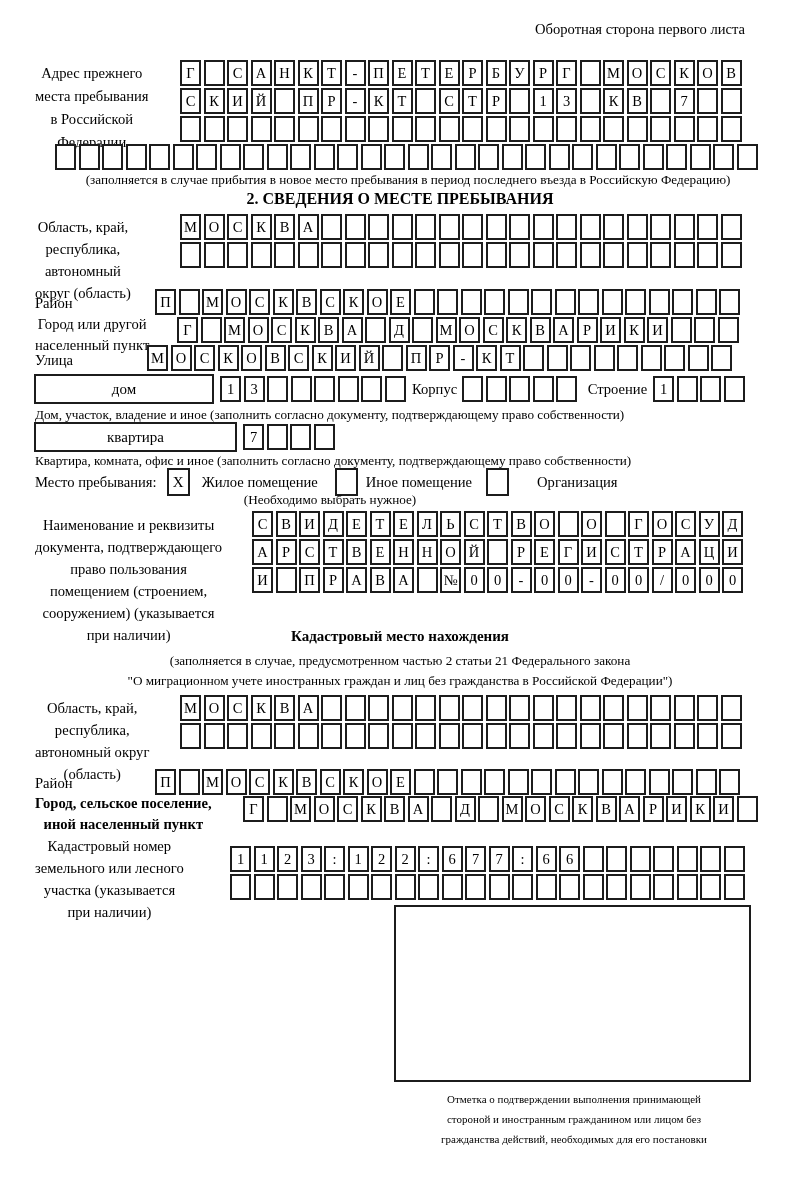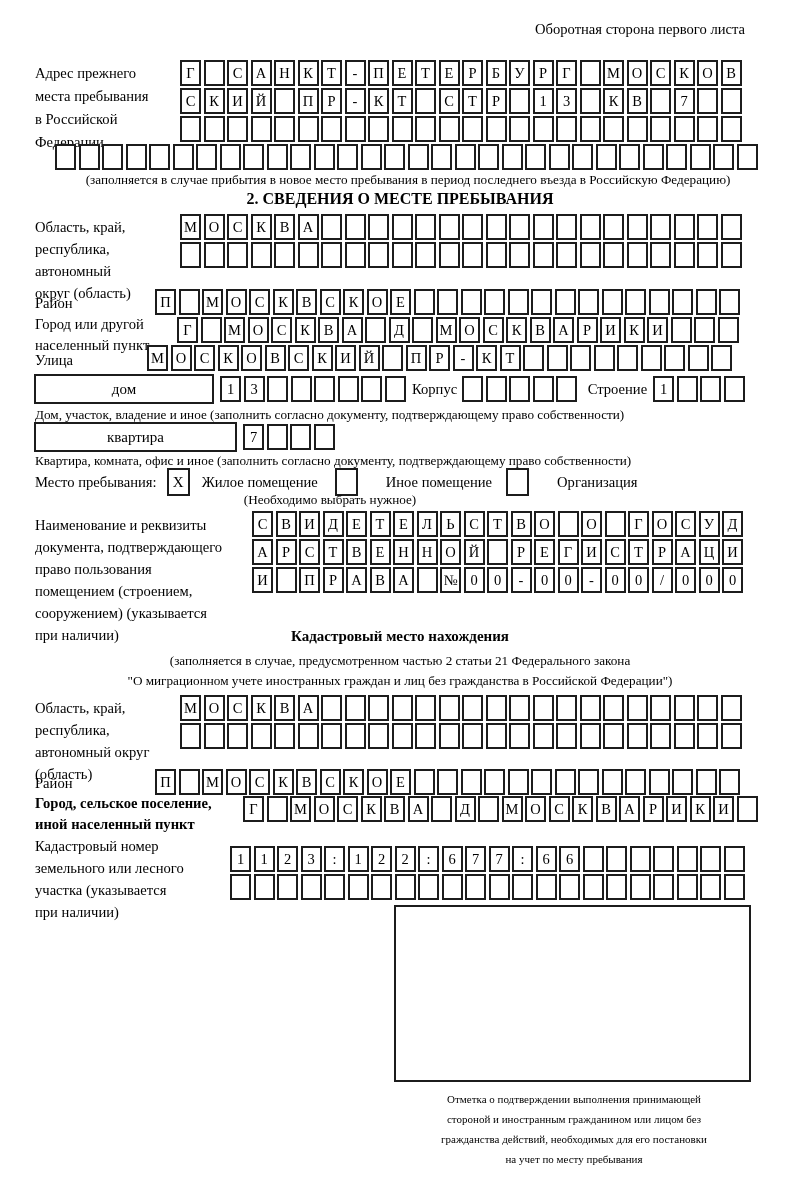--- a/index.html
+++ b/index.html
@@ -16,21 +16,21 @@
   .cell {
     box-sizing:border-box; flex:0 0 auto;
     width:21px; height:26px; margin-right:2.5px;
     border:2px solid #1c1c1c; background:#fff;
     display:flex; align-items:center; justify-content:center;
     font-size:14.5px; line-height:1;
   }
   .rowstack .cells { margin-bottom:2px; }
 
   
-  .lbl { font-size:14.6px; line-height:22px; white-space:nowrap; }
+  .lbl { font-size:14.6px; line-height:22px; white-space:nowrap;text-align:center; }
   .lbl.lh23 { line-height:23px; }
   .lbl.lh21 { line-height:21px; }
 
   .note { font-size:13.2px; white-space:nowrap; }
   .center { text-align:center; }
 
   .title-bold { font-weight:bold; font-size:16px; }
   .subtitle-bold { font-weight:bold; font-size:15px; }
 
   
@@ -371,21 +371,21 @@
         <span class="cell"></span>
       </div>
   </div>
   <div class="abs note" style="top:453px; left:35px;">Квартира, комната, офис и иное (заполнить согласно документу, подтверждающему право собственности)</div>
 
   <div class="abs inline-row" style="top:468px; left:35px;">
     <div class="lbl">Место пребывания:</div>
     <div class="checkbox" style="margin-left:10px;">X</div>
     <div class="lbl" style="margin-left:12px;">Жилое помещение</div>
     <div class="checkbox" style="margin-left:17px;"></div>
-    <div class="lbl" style="margin-left:28px;">Иное помещение</div>
+    <div class="lbl" style="margin-left:8px;">Иное помещение</div>
     <div class="checkbox" style="margin-left:14px;"></div>
     <div class="lbl" style="margin-left:28px;">Организация</div>
   </div>
   <div class="abs note center" style="top:492px; left:180px; width:300px;">(Необходимо выбрать нужное)</div>
 
   <div class="abs lbl" style="top:514px; left:35px;">
     <div>Наименование и реквизиты</div>
     <div>документа, подтверждающего</div>
     <div>право пользования</div>
     <div>помещением (строением,</div>
@@ -642,16 +642,15 @@
         <span class="cell"></span>
         <span class="cell"></span>
       </div>
   </div>
 
   <div class="abs stamp-box" style="top:905px; left:394px; width:357px; height:177px;"></div>
   <div class="abs caption center" style="top:1089px; left:368px; width:412px;">
     <div>Отметка о подтверждении выполнения принимающей</div>
     <div>стороной и иностранным гражданином или лицом без</div>
     <div>гражданства действий, необходимых для его постановки</div>
-    <div>на учет по месту пребывания</div>
   </div>
 
 </div>
 
 </body></html>

